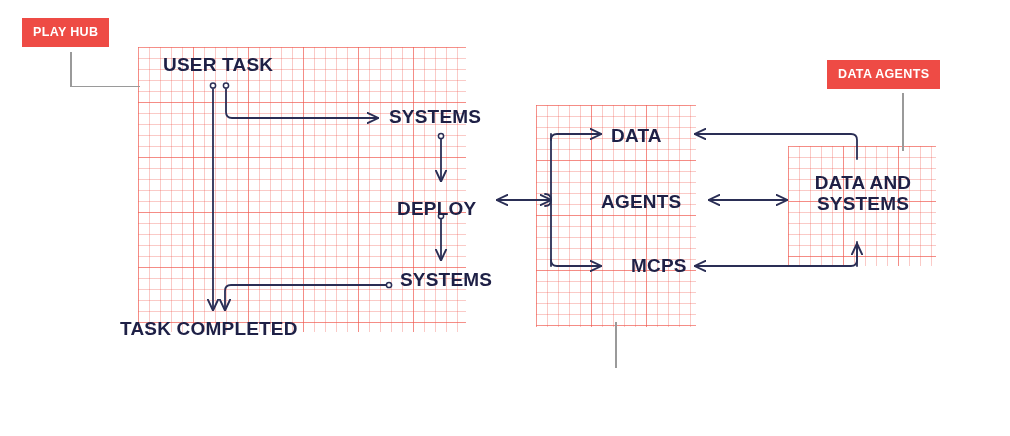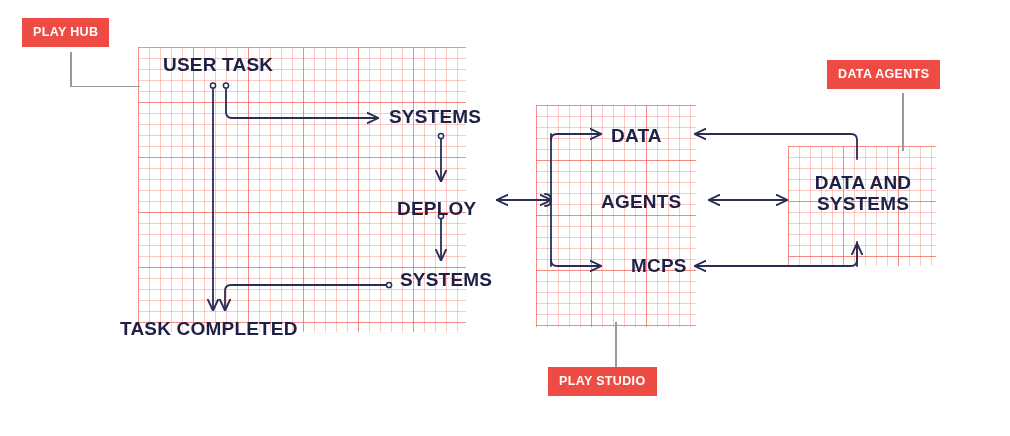--- a/index.html
+++ b/index.html
@@ -141,15 +141,14 @@
     <span>SYSTEMS</span>
   </div>
 
   <div class="leader" id="leader-hub-v"></div>
   <div class="leader" id="leader-hub-h"></div>
   <div class="leader" id="leader-markets-v"></div>
   <div class="leader" id="leader-studio-v"></div>
 
   <div class="tag" id="tag-play-hub">PLAY HUB</div>
   <div class="tag" id="tag-data-markets">DATA AGENTS</div>
-  <div class="tag" id="tag-play-studio">PLAY STUDIO</div>
 
 </div>
 
 </body></html>

